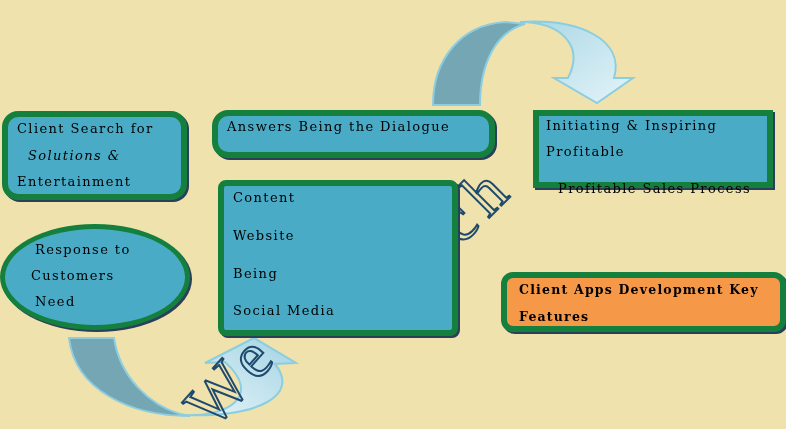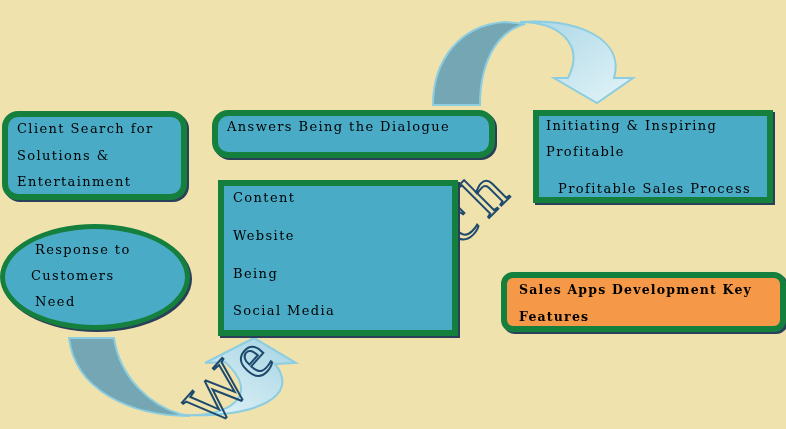--- a/index.html
+++ b/index.html
@@ -32,22 +32,22 @@
       box-shadow: 2px 2px 0 0 #2a3f5a;
       color: #000000;
       box-sizing: border-box;
       font-size: 13px;
       letter-spacing: 1.4px;
     }
     .box .line { position: absolute; left: 0; white-space: nowrap; }
 
     #box-client { left: 2px; top: 111px; width: 185px; height: 89px; border-radius: 16px; }
     #box-answers { left: 212px; top: 110px; width: 283px; height: 48px; border-radius: 16px; }
-    #box-content { left: 218px; top: 180px; width: 240px; height: 156px; border-radius: 0; }
-    #box-initiating { left: 533px; top: 110px; width: 240px; height: 93px; border-radius: 0; }
+    #box-content { left: 218px; top: 180px; width: 240px; height: 156px; border-radius: 8px; }
+    #box-initiating { left: 533px; top: 110px; width: 240px; height: 78px; border-radius: 0; }
     #box-response {
       left: 0; top: 224px; width: 190px; height: 106px; border-radius: 50%;
       border-width: 5px;
     }
     #box-mobile {
       left: 501px; top: 272px; width: 285px; height: 60px; border-radius: 12px;
       background: #f59847; font-weight: bold; font-size: 12.5px; letter-spacing: 1.2px;
     }
   </style>
 </head>
@@ -77,21 +77,21 @@
       <path d="M69,338 L114,338 C120,378 150,405 180,414 L190,416 C130,416 75,390 69,338 Z" fill="#74a6b3" stroke="#8ccde0" stroke-width="2"></path>
       <path d="M180,415 C230,418 262,395 225,362 L205,363 L254,338 L296,363 L275,364 C300,395 260,418 180,415 Z" fill="url(#lightGrad2)" stroke="#8ccde0" stroke-width="2"></path>
     </g>
   </svg>
 
   <div class="watermark wm-left">We</div>
   <div class="watermark wm-right">ch</div>
 
   <div class="box" id="box-client">
     <span class="line" style="left:9px; top:4px;">Client Search for</span>
-    <span class="line" style="left:9px; top:31px;">Solutions &amp;</span>
+    <span class="line" style="left:20px; top:31px;font-style:italic;">Solutions &amp;</span>
     <span class="line" style="left:9px; top:57px;">Entertainment</span>
   </div>
 
   <div class="box" id="box-response">
     <span class="line" style="left:30px; top:13px;">Response to</span>
     <span class="line" style="left:26px; top:39px;">Customers</span>
     <span class="line" style="left:30px; top:65px;">Need</span>
   </div>
 
   <div class="box" id="box-answers">
@@ -105,17 +105,17 @@
     <span class="line" style="left:9px; top:117px;">Social Media</span>
   </div>
 
   <div class="box" id="box-initiating">
     <span class="line" style="left:7px; top:2px;">Initiating &amp; Inspiring</span>
     <span class="line" style="left:7px; top:28px;">Profitable</span>
     <span class="line" style="left:19px; top:65px;">Profitable Sales Process</span>
   </div>
 
   <div class="box" id="box-mobile">
-    <span class="line" style="left:12px; top:4px;">Sales Apps Development Key</span>
+    <span class="line" style="left:12px; top:4px;">Client Apps Development Key</span>
     <span class="line" style="left:12px; top:31px;">Features</span>
   </div>
 
 </div>
 
 </body></html>

